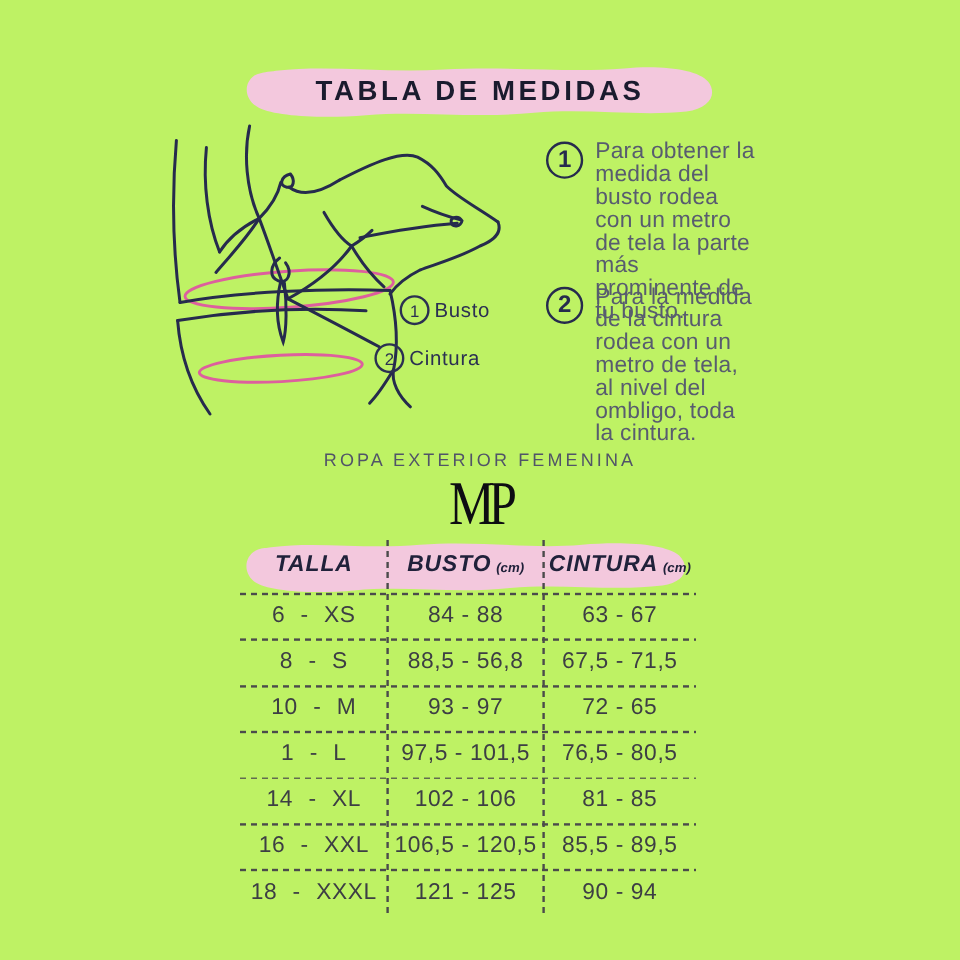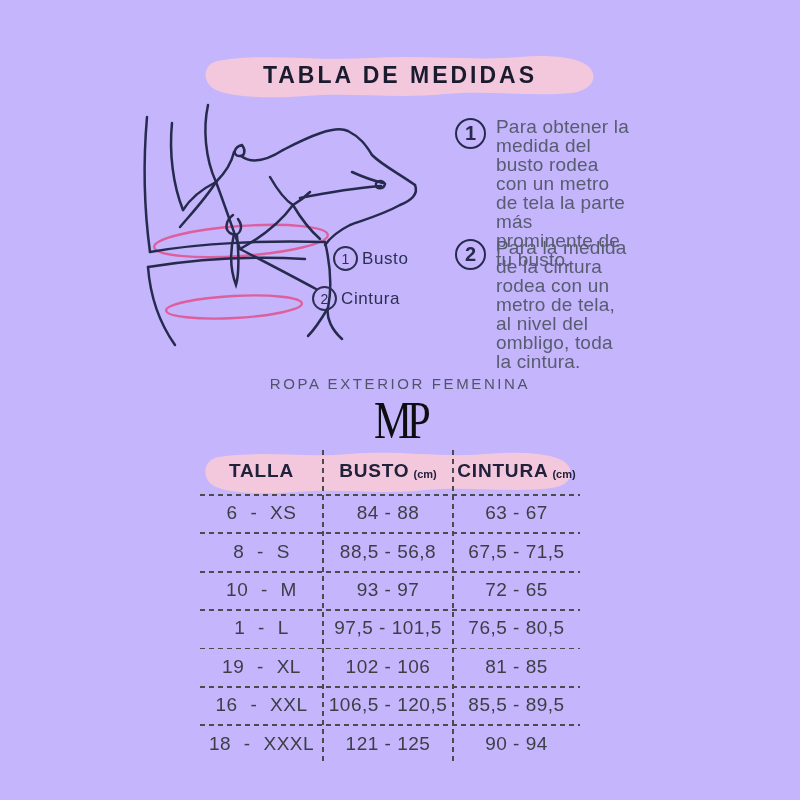--- a/index.html
+++ b/index.html
@@ -1,17 +1,17 @@
 <!DOCTYPE html>
 <html><head>
 <meta charset="utf-8">
 <style>
   html,body{margin:0;padding:0;background:#ffffff;}
   .canvas{
-    position:relative;width:800px;height:800px;background:#c4b5fd;overflow:hidden;
+    position:relative;width:800px;height:800px;background:#bef264;overflow:hidden;
     font-family:"Liberation Sans", sans-serif;color:#3f4046;
   }
   
   .title-banner{position:absolute;left:200px;top:51px;width:400px;height:48px;}
   .title-banner svg{position:absolute;inset:0;width:100%;height:100%;}
   .title-banner .title-text{
     position:absolute;inset:0;display:flex;align-items:center;justify-content:center;
     font-size:23px;font-weight:bold;letter-spacing:3px;color:#1a1b2e;
   }
   
@@ -45,21 +45,21 @@
   }
   .brand-logo{
     position:absolute;left:0;top:394px;width:800px;text-align:center;
     font-family:"Liberation Serif", serif;font-size:52px;line-height:54px;
     letter-spacing:-6px;color:#0d0d12;transform:scaleX(0.82);
   }
   
   .size-table{position:absolute;left:200px;top:448px;width:380px;height:316px;}
   .thead{position:relative;height:46px;z-index:2;}
   .thead .blob-svg{position:absolute;left:0;top:0;width:380px;height:46px;z-index:0;}
-  .thead .hrow{position:absolute;inset:0;display:flex;z-index:2;}
+  .thead .hrow{position:absolute;inset:0;display:flex;z-index:2;font-style:italic;}
   .hcell{display:flex;align-items:center;justify-content:center;gap:4px;
     font-weight:bold;font-size:19px;letter-spacing:0.8px;color:#20213a;}
   .hcell .unit{font-size:11px;font-weight:bold;letter-spacing:0;position:relative;top:3px;}
   .col1{width:123px;} .col2{width:130px;} .col3{width:127px;}
   .vline{position:absolute;top:2px;bottom:2px;width:2px;z-index:3;
     background:repeating-linear-gradient(180deg,#4b4b4b 0 5px,transparent 5px 9px);}
   .vline.v1{left:122px;} .vline.v2{left:252px;}
   .trow{position:relative;height:38.4px;display:flex;}
   .trow::before{content:"";position:absolute;left:0;right:0;top:0;height:1.8px;
     background:repeating-linear-gradient(90deg,#4b4b4b 0 5px,transparent 5px 9px);}
@@ -194,21 +194,21 @@
       <div class="cell talla col1">10 - M</div>
       <div class="cell col2">93 - 97</div>
       <div class="cell col3">72 - 65</div>
     </div>
     <div class="trow">
       <div class="cell talla col1">1 - L</div>
       <div class="cell col2">97,5 - 101,5</div>
       <div class="cell col3">76,5 - 80,5</div>
     </div>
     <div class="trow">
-      <div class="cell talla col1">19 - XL</div>
+      <div class="cell talla col1">14 - XL</div>
       <div class="cell col2">102 - 106</div>
       <div class="cell col3">81 - 85</div>
     </div>
     <div class="trow">
       <div class="cell talla col1">16 - XXL</div>
       <div class="cell col2">106,5 - 120,5</div>
       <div class="cell col3">85,5 - 89,5</div>
     </div>
     <div class="trow">
       <div class="cell talla col1">18 - XXXL</div>

